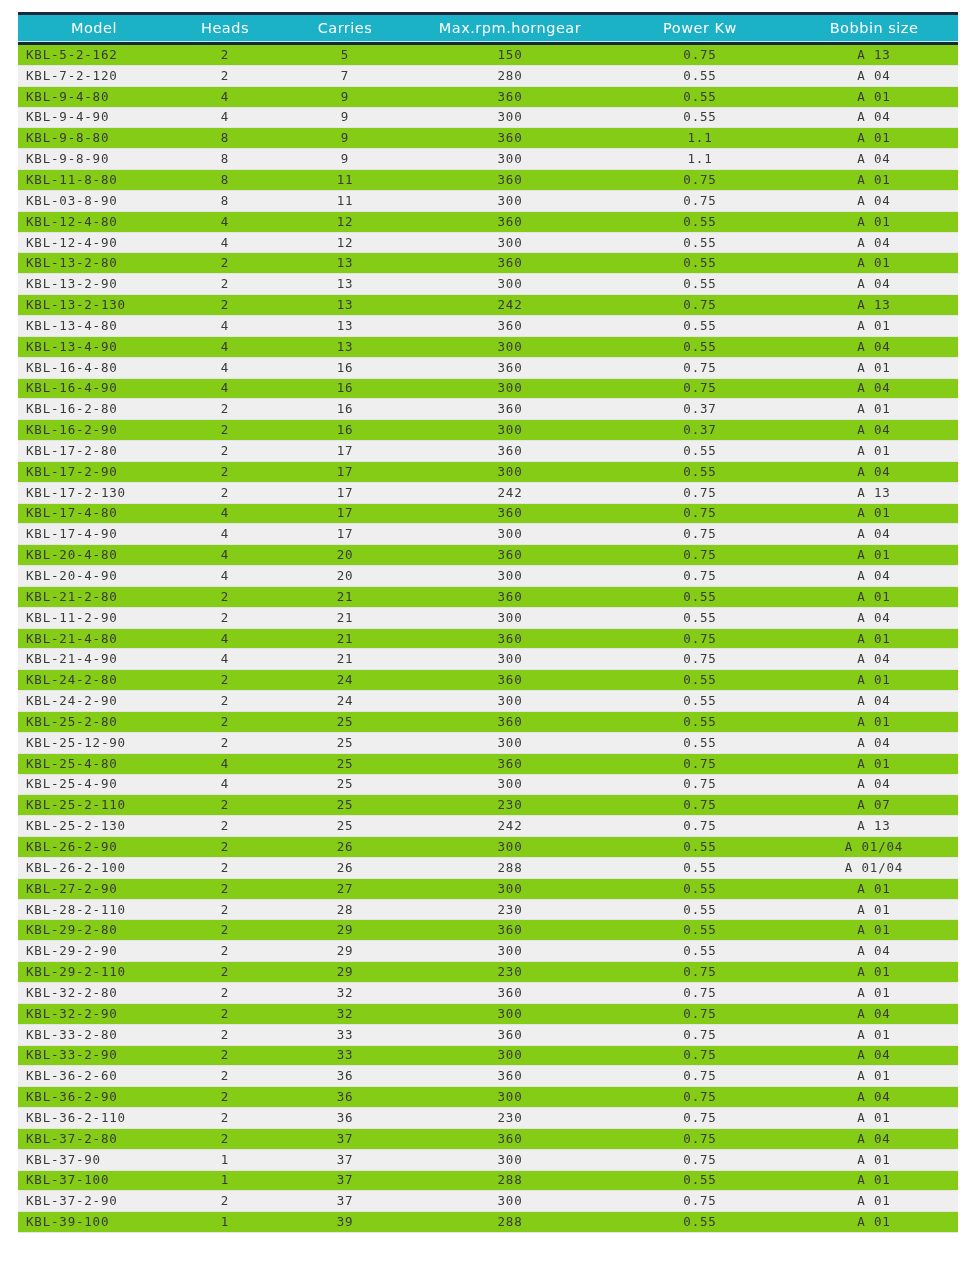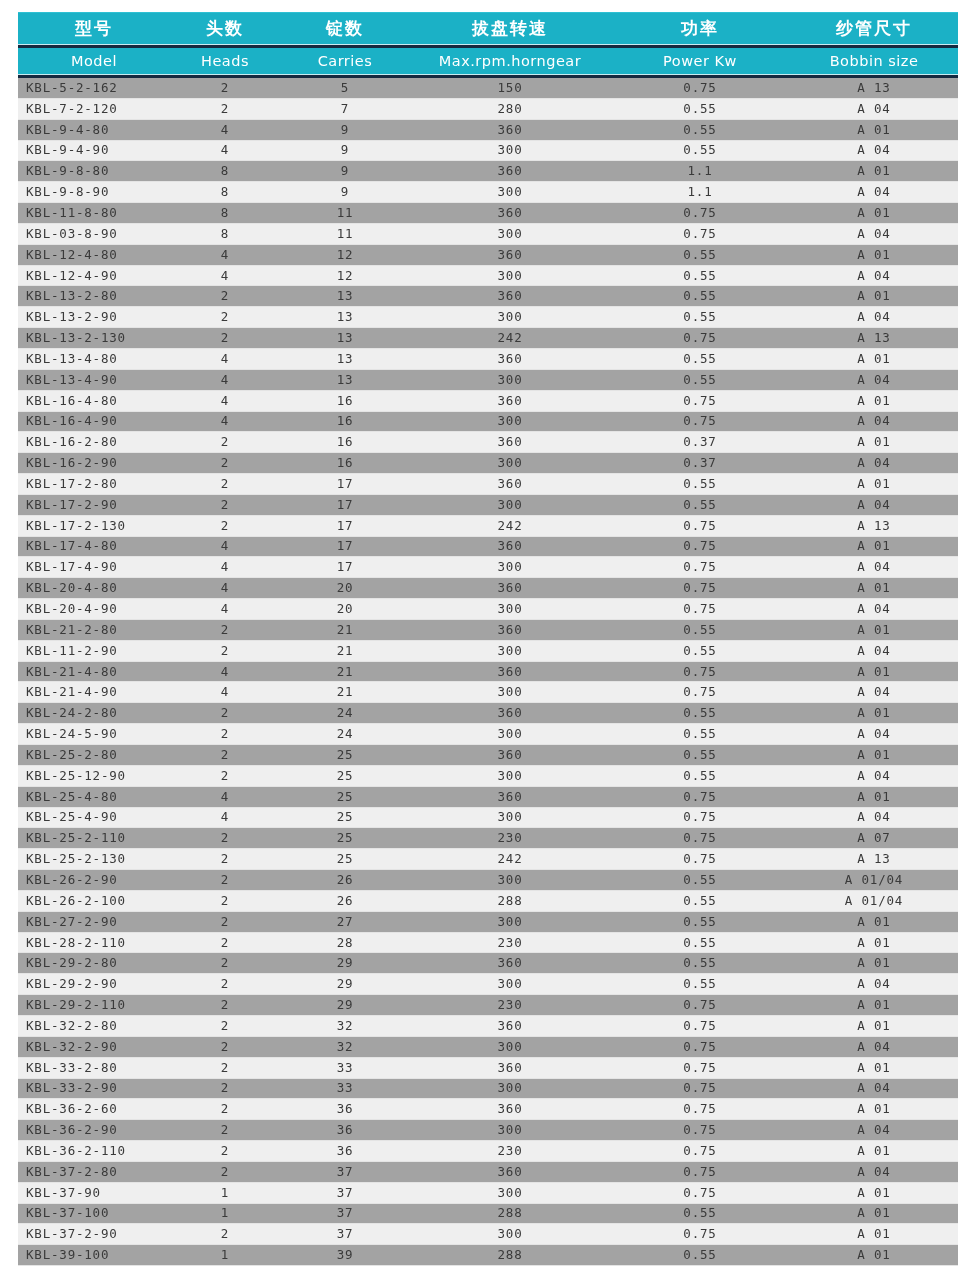--- a/index.html
+++ b/index.html
@@ -59,48 +59,40 @@
     letter-spacing:0.5px;
   }
   .tbody{width:940px;}
   .row{
     display:grid;
     grid-template-columns:152px 110px 130px 200px 180px 168px;
     height:20.85px;
     box-sizing:border-box;
     align-items:center;
     border-bottom:1px solid var(--hairline);
-    background:#a3a3a3;
+    background:#84cc16;
   }
   .row:nth-child(even){background:var(--stripe);}
   .cell{
     color:var(--ink);
     font-size:12.5px;
     letter-spacing:0.8px;
     text-align:center;
     white-space:nowrap;
     overflow:hidden;
     line-height:20px;
   }
   .cell.c0{text-align:left;padding-left:8px;}
 </style>
 </head>
 <body>
 
 <div class="page">
   <div class="spec-table">
 
-    <div class="hrow hrow-zh">
-      <div class="hcell">型号</div>
-      <div class="hcell">头数</div>
-      <div class="hcell">锭数</div>
-      <div class="hcell">拔盘转速</div>
-      <div class="hcell">功率</div>
-      <div class="hcell">纱管尺寸</div>
-    </div>
 
     <div class="hdivider"></div>
 
     <div class="hrow hrow-en">
       <div class="hcell">Model</div>
       <div class="hcell">Heads</div>
       <div class="hcell">Carries</div>
       <div class="hcell">Max.rpm.horngear</div>
       <div class="hcell">Power Kw</div>
       <div class="hcell">Bobbin size</div>
@@ -351,21 +343,21 @@
         </div>
         <div class="row">
           <div class="cell c0">KBL-24-2-80</div>
           <div class="cell c1">2</div>
           <div class="cell c2">24</div>
           <div class="cell c3">360</div>
           <div class="cell c4">0.55</div>
           <div class="cell c5">A 01</div>
         </div>
         <div class="row">
-          <div class="cell c0">KBL-24-5-90</div>
+          <div class="cell c0">KBL-24-2-90</div>
           <div class="cell c1">2</div>
           <div class="cell c2">24</div>
           <div class="cell c3">300</div>
           <div class="cell c4">0.55</div>
           <div class="cell c5">A 04</div>
         </div>
         <div class="row">
           <div class="cell c0">KBL-25-2-80</div>
           <div class="cell c1">2</div>
           <div class="cell c2">25</div>

